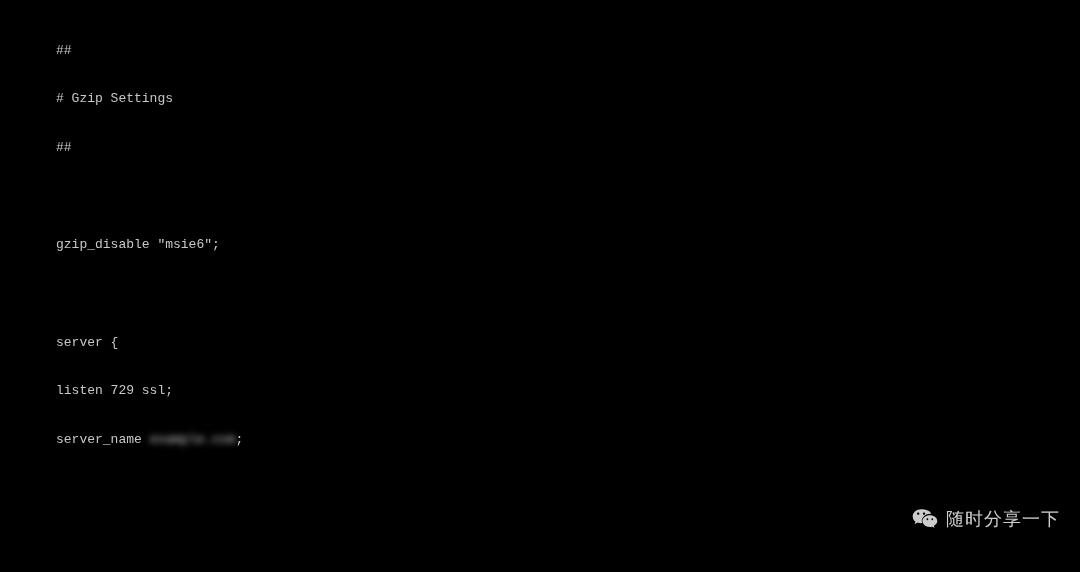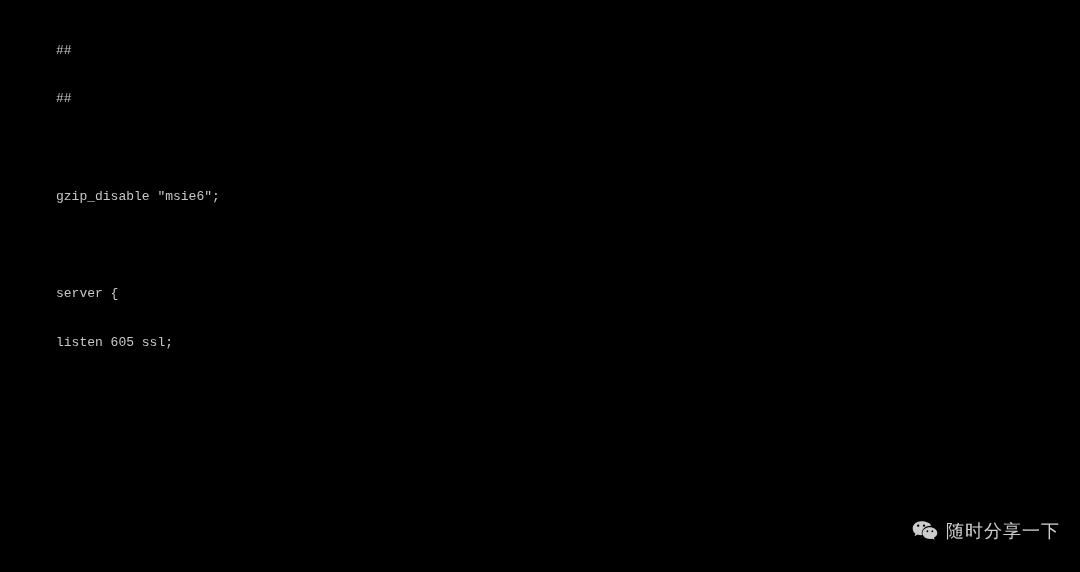--- a/index.html
+++ b/index.html
@@ -26,21 +26,21 @@
     .line {
       min-height: 16px;
       white-space: pre;
     }
     .indent-1 {
       padding-left: 48px;
     }
     .watermark {
       position: absolute;
       right: 20px;
-      bottom: 28px;
+      bottom: 40px;
       display: flex;
       align-items: center;
       gap: 8px;
       opacity: 0.85;
     }
     .watermark-icon {
       width: 26px;
       height: 26px;
       display: flex;
       align-items: center;
@@ -55,26 +55,28 @@
     .blur {
       filter: blur(3px);
       -webkit-filter: blur(3px);
     }
   </style>
 </head>
 <body>
 
 <div class="code-area">
   <div class="line indent-1">##</div>
+  <div class="line indent-1"># Gzip Settings</div>
   <div class="line indent-1">##</div>
   <div class="line indent-1"></div>
   <div class="line indent-1">gzip_disable "msie6";</div>
   <div class="line indent-1"></div>
   <div class="line indent-1">server {</div>
-  <div class="line indent-1">listen 605 ssl;</div>
+  <div class="line indent-1">listen 729 ssl;</div>
+  <div class="line indent-1"><span>server_name </span><span class="blur">example.com</span><span>;</span></div>
   
   
   
   
   
   
   
   
   
   

